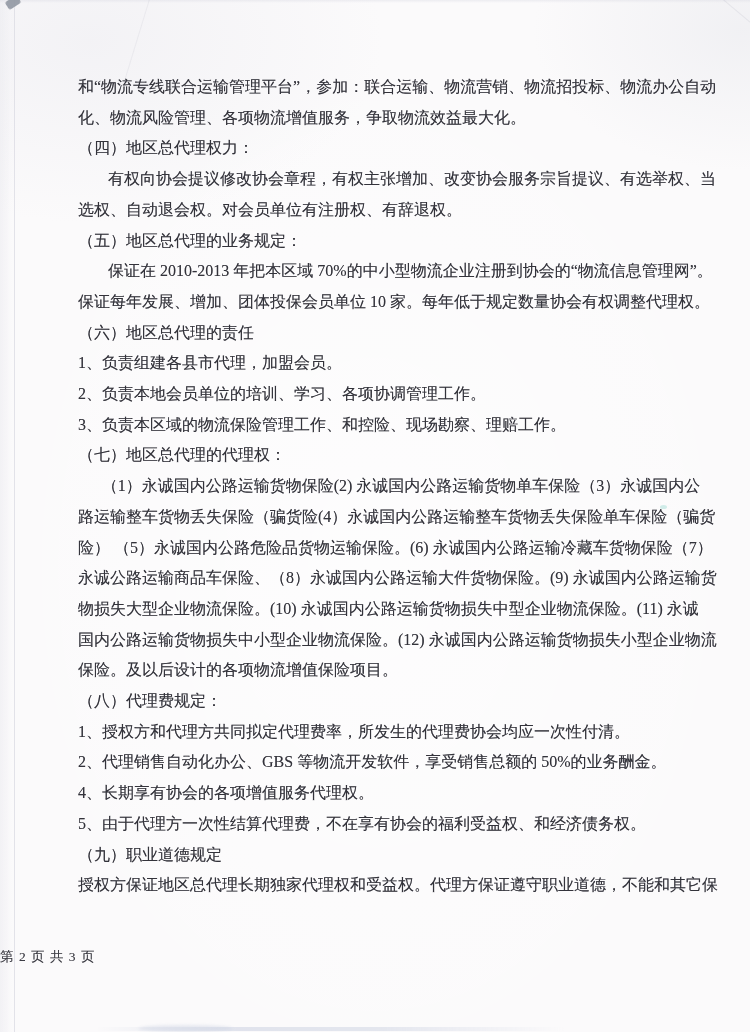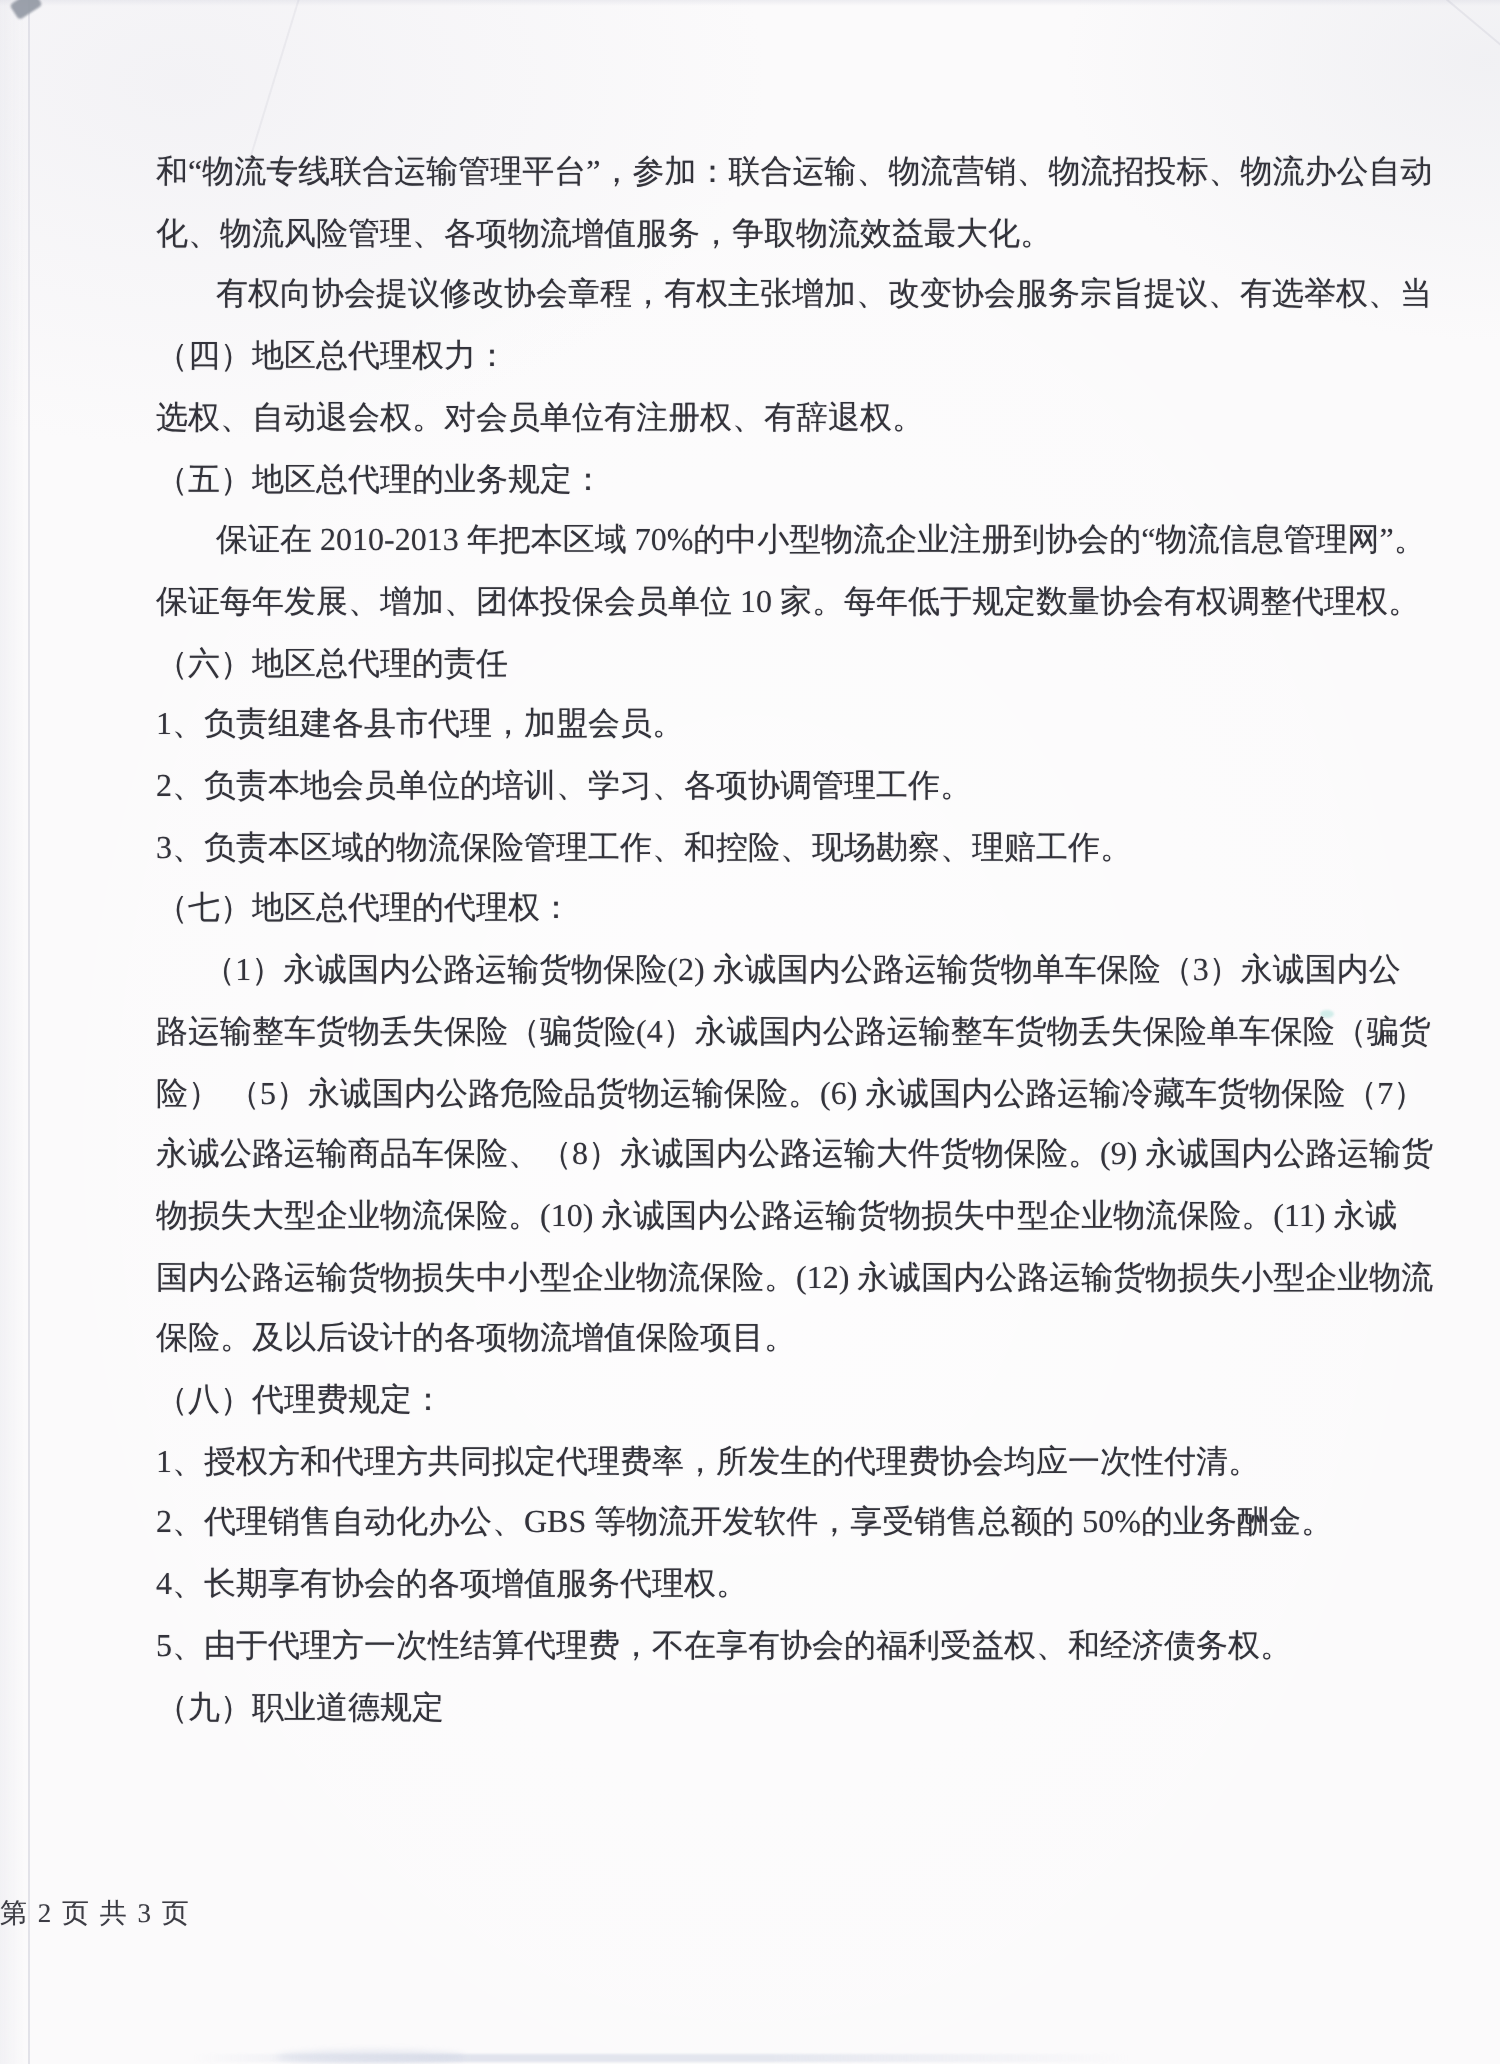--- a/index.html
+++ b/index.html
@@ -98,22 +98,22 @@
   <div class="mark-topleft"></div>
   <div class="crease-top"></div>
   <div class="crease-topright"></div>
   <div class="speck-cyan"></div>
   <div class="smudge-bottom"></div>
   <div class="smudge-bottom-left"></div>
 
   <main class="doc" id="doc-lines">
       <div class="line">和“物流专线联合运输管理平台”，参加：联合运输、物流营销、物流招投标、物流办公自动</div>
       <div class="line">化、物流风险管理、各项物流增值服务，争取物流效益最大化。</div>
+      <div class="line">（四）地区总代理权力：</div>
       <div class="line ind-2">有权向协会提议修改协会章程，有权主张增加、改变协会服务宗旨提议、有选举权、当</div>
-      <div class="line">（四）地区总代理权力：</div>
       <div class="line">选权、自动退会权。对会员单位有注册权、有辞退权。</div>
       <div class="line">（五）地区总代理的业务规定：</div>
       <div class="line ind-2">保证在 2010-2013 年把本区域 70%的中小型物流企业注册到协会的“物流信息管理网”。</div>
       <div class="line">保证每年发展、增加、团体投保会员单位 10 家。每年低于规定数量协会有权调整代理权。</div>
       <div class="line">（六）地区总代理的责任</div>
       <div class="line">1、负责组建各县市代理，加盟会员。</div>
       <div class="line">2、负责本地会员单位的培训、学习、各项协调管理工作。</div>
       <div class="line">3、负责本区域的物流保险管理工作、和控险、现场勘察、理赔工作。</div>
       <div class="line">（七）地区总代理的代理权：</div>
       <div class="line ind-1">（1）永诚国内公路运输货物保险(2) 永诚国内公路运输货物单车保险（3）永诚国内公</div>
@@ -122,16 +122,17 @@
       <div class="line">永诚公路运输商品车保险、（8）永诚国内公路运输大件货物保险。(9) 永诚国内公路运输货</div>
       <div class="line">物损失大型企业物流保险。(10) 永诚国内公路运输货物损失中型企业物流保险。(11) 永诚</div>
       <div class="line">国内公路运输货物损失中小型企业物流保险。(12) 永诚国内公路运输货物损失小型企业物流</div>
       <div class="line">保险。及以后设计的各项物流增值保险项目。</div>
       <div class="line">（八）代理费规定：</div>
       <div class="line">1、授权方和代理方共同拟定代理费率，所发生的代理费协会均应一次性付清。</div>
       <div class="line">2、代理销售自动化办公、GBS 等物流开发软件，享受销售总额的 50%的业务酬金。</div>
       <div class="line">4、长期享有协会的各项增值服务代理权。</div>
       <div class="line">5、由于代理方一次性结算代理费，不在享有协会的福利受益权、和经济债务权。</div>
       <div class="line">（九）职业道德规定</div>
+      <div class="line">授权方保证地区总代理长期独家代理权和受益权。代理方保证遵守职业道德，不能和其它保</div>
     </main>
 
   <div class="footer">第 2 页 共 3 页</div>
 </div>
 
 </body></html>

